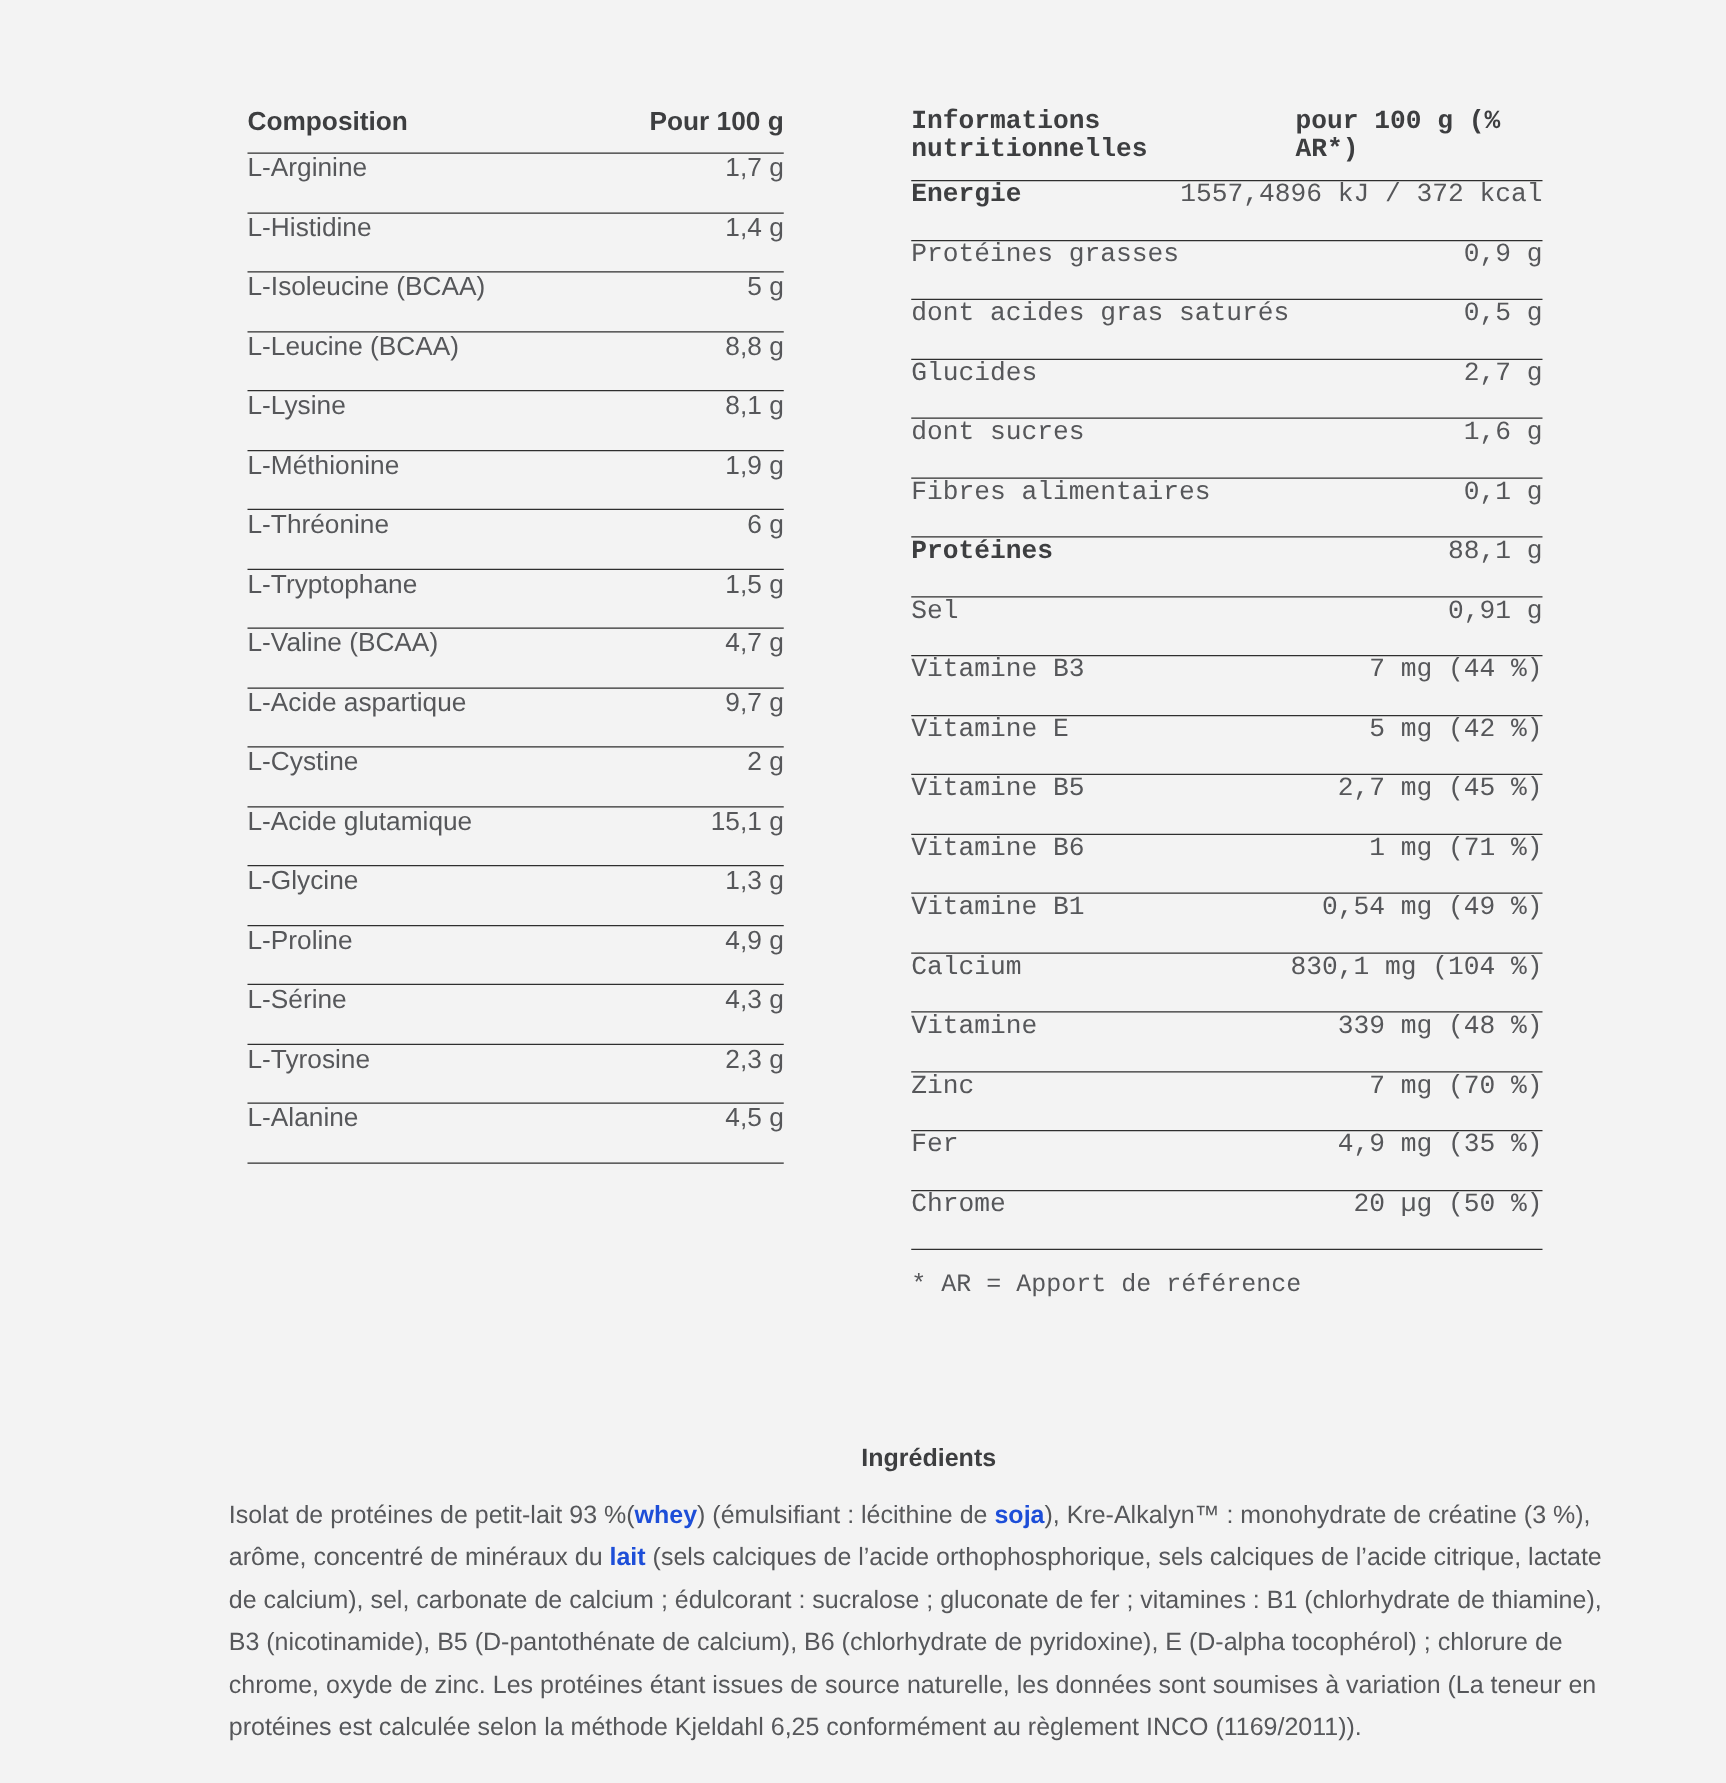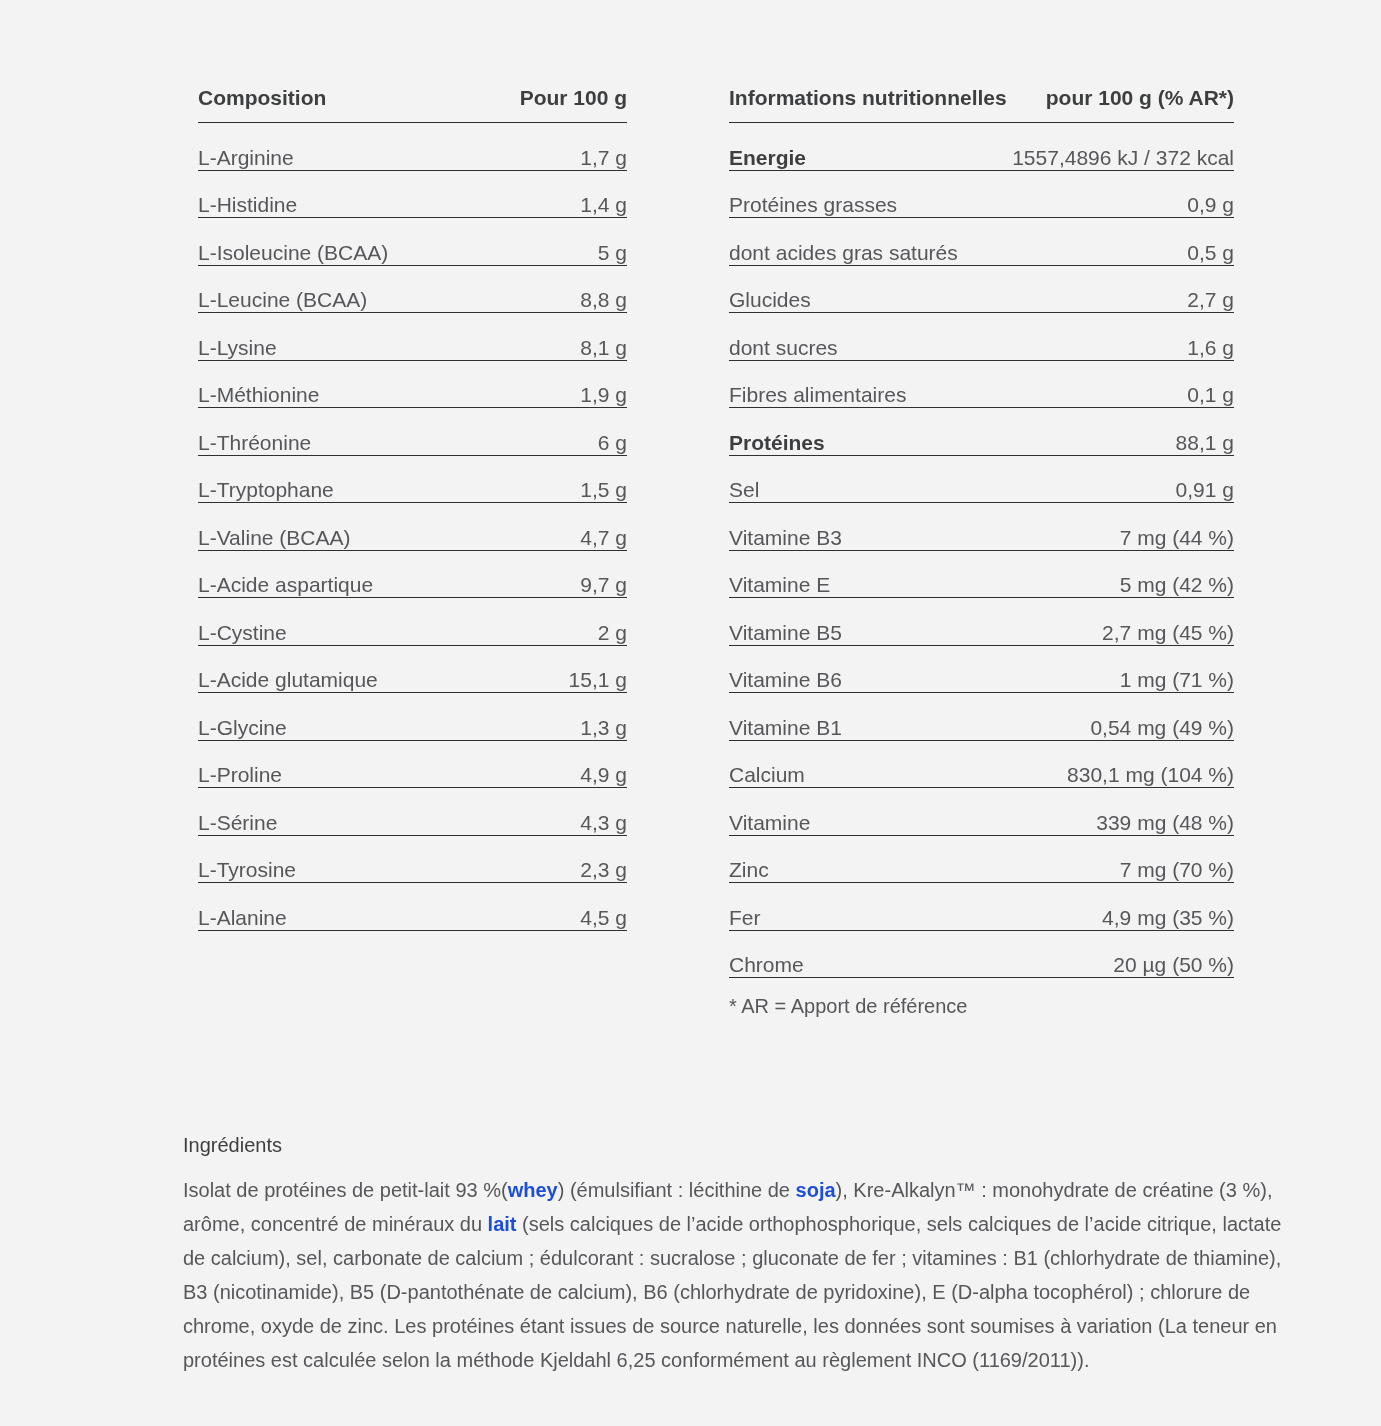--- a/index.html
+++ b/index.html
@@ -15,37 +15,37 @@
     background: #f3f3f3;
     box-sizing: border-box;
     padding: 86px 0 60px 183px;
   }
   .tables {
     display: flex;
     align-items: flex-start;
   }
   .ntable { box-sizing: border-box; }
   .ntable.left  { width: 429px; margin-left: 15px; }
-  .ntable.right { width: 505px; margin-left: 102px; }
+  .ntable.right { width: 505px; margin-left: 102px; font-family: Liberation Mono, monospace; }
   .t-head {
     display: flex;
     justify-content: space-between;
     align-items: flex-end;
     padding-bottom: 12px;
     border-bottom: 1.5px solid #2f2f2f;
     font-size: 21px;
     font-weight: 700;
     color: #3d3e40;
   }
   .t-head .unit { text-align: left; }
   .row {
     height: 46.5px;
     display: flex;
     justify-content: space-between;
-    align-items: flex-end;
+    align-items: flex-start;
     border-bottom: 1.5px solid #2f2f2f;
     font-size: 21px;
     color: #56575a;
   }
   .row .label { padding-right: 10px; white-space: nowrap; }
   .row .value { text-align: right; white-space: nowrap; }
   .row.bold-label .label {
     font-weight: 700;
     color: #3d3e40;
   }
@@ -54,22 +54,23 @@
     font-size: 20px;
     color: #56575a;
   }
   .ingredients {
     margin-top: 116px;
     max-width: 1120px;
   }
   .ingredients .ing-title {
     margin: 0 0 16px 0;
     font-size: 20px;
-    font-weight: 400;
+    font-weight: 700;
     color: #3d3e40;
+    text-align: center;
   }
   .ingredients .ing-text {
     margin: 0;
     font-size: 20px;
     line-height: 34px;
     color: #56575a;
   }
   .ingredients .ing-text .b {
     font-weight: 700;
     color: #1d4ed8;

